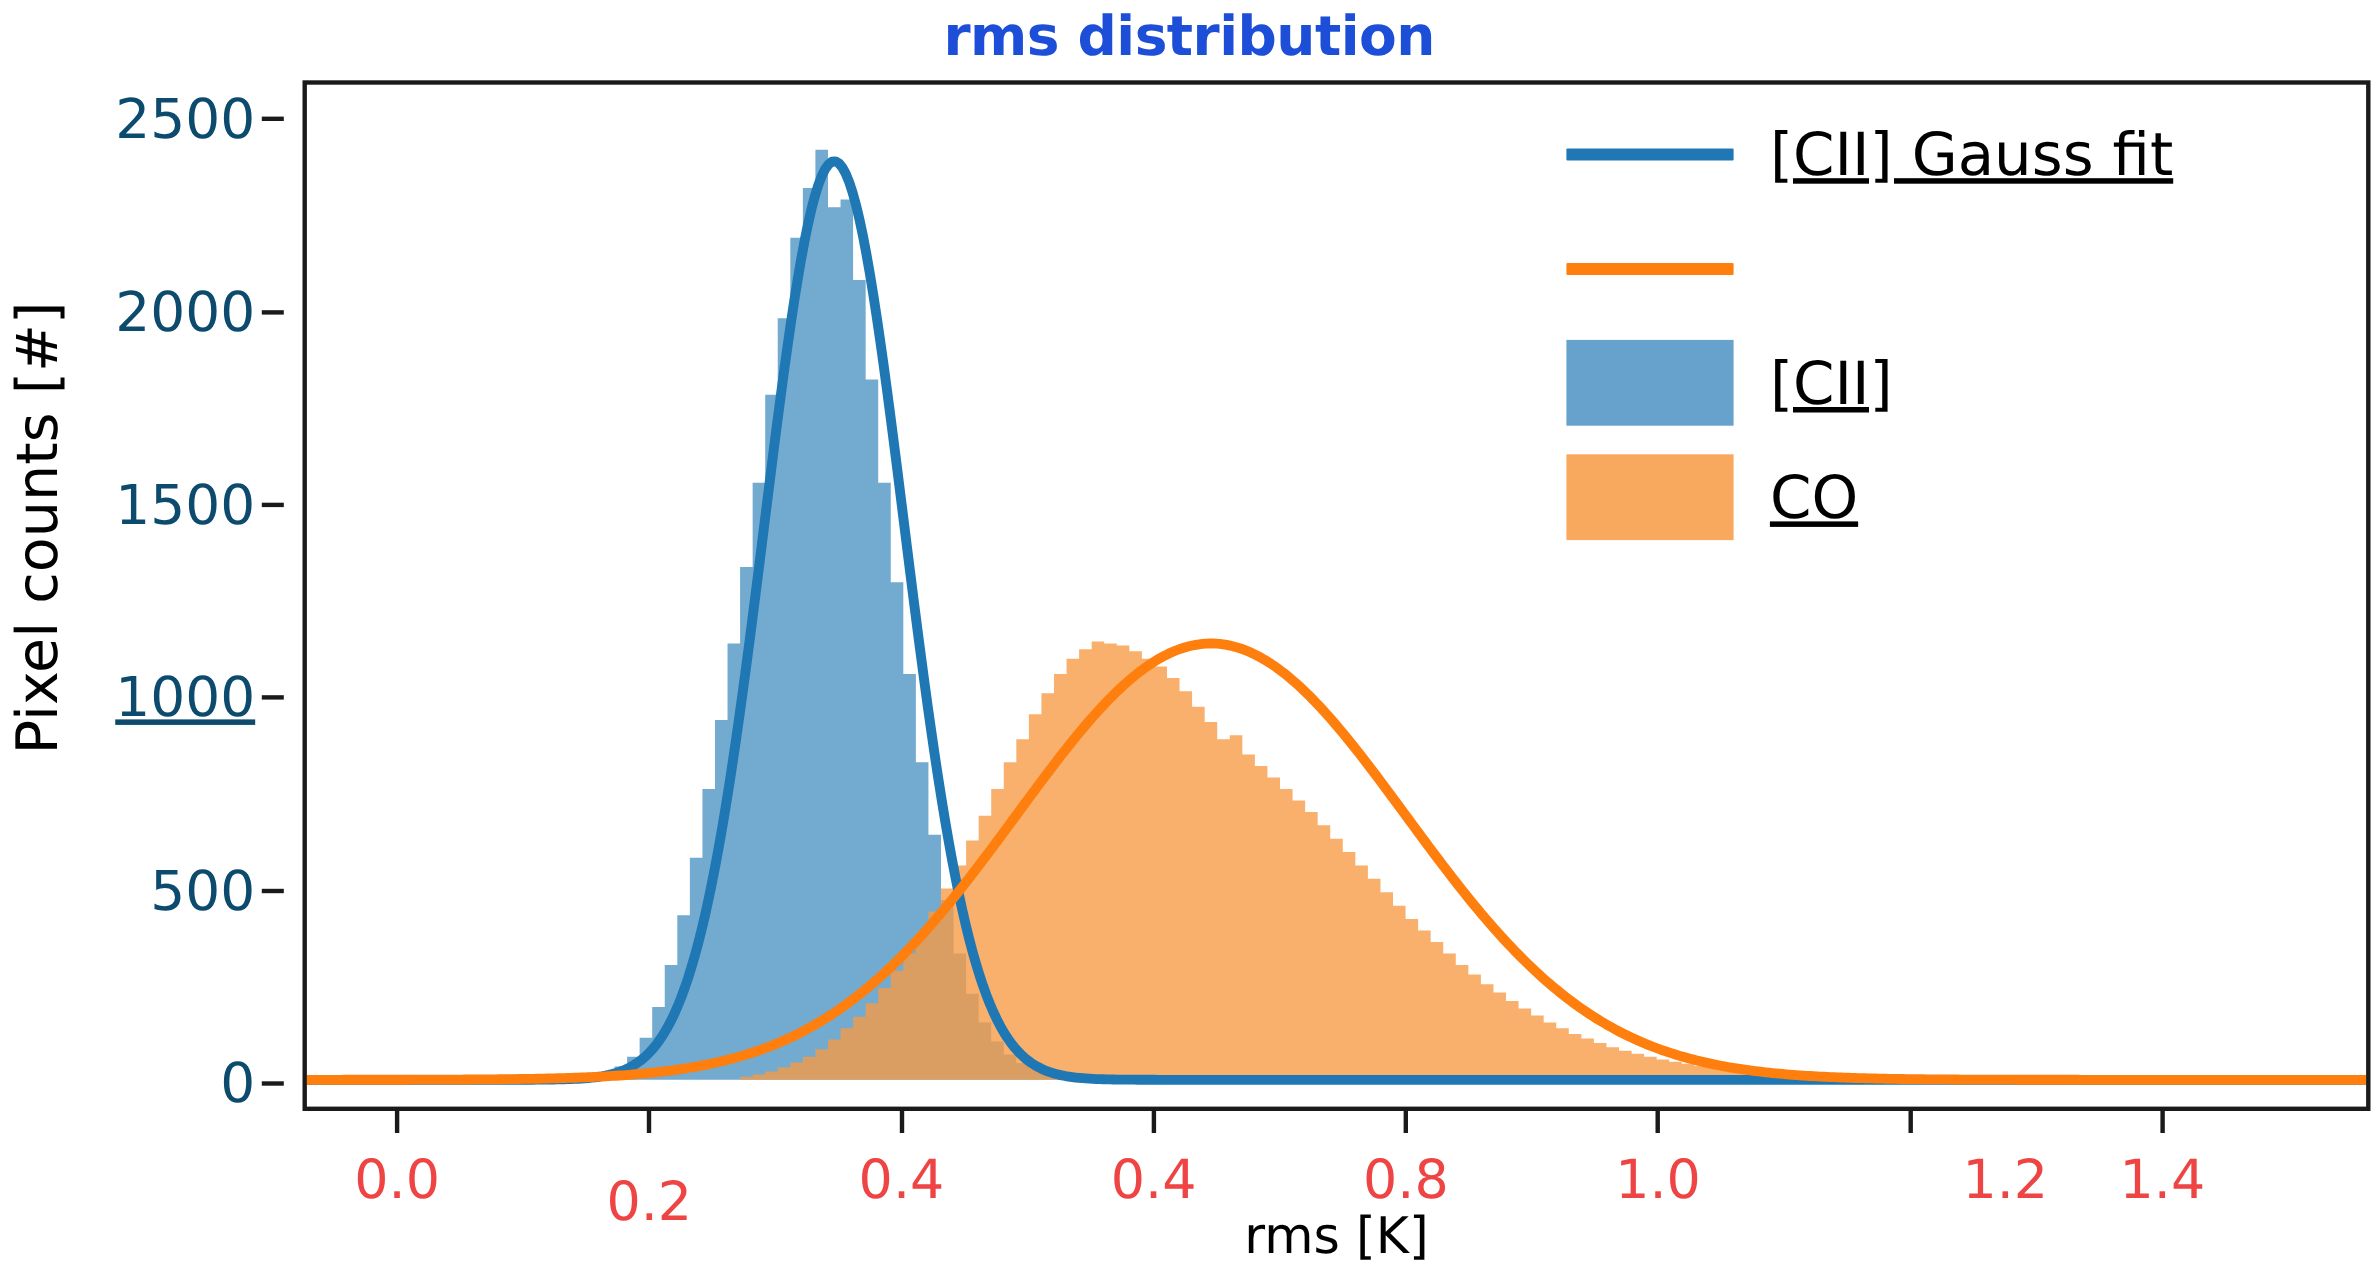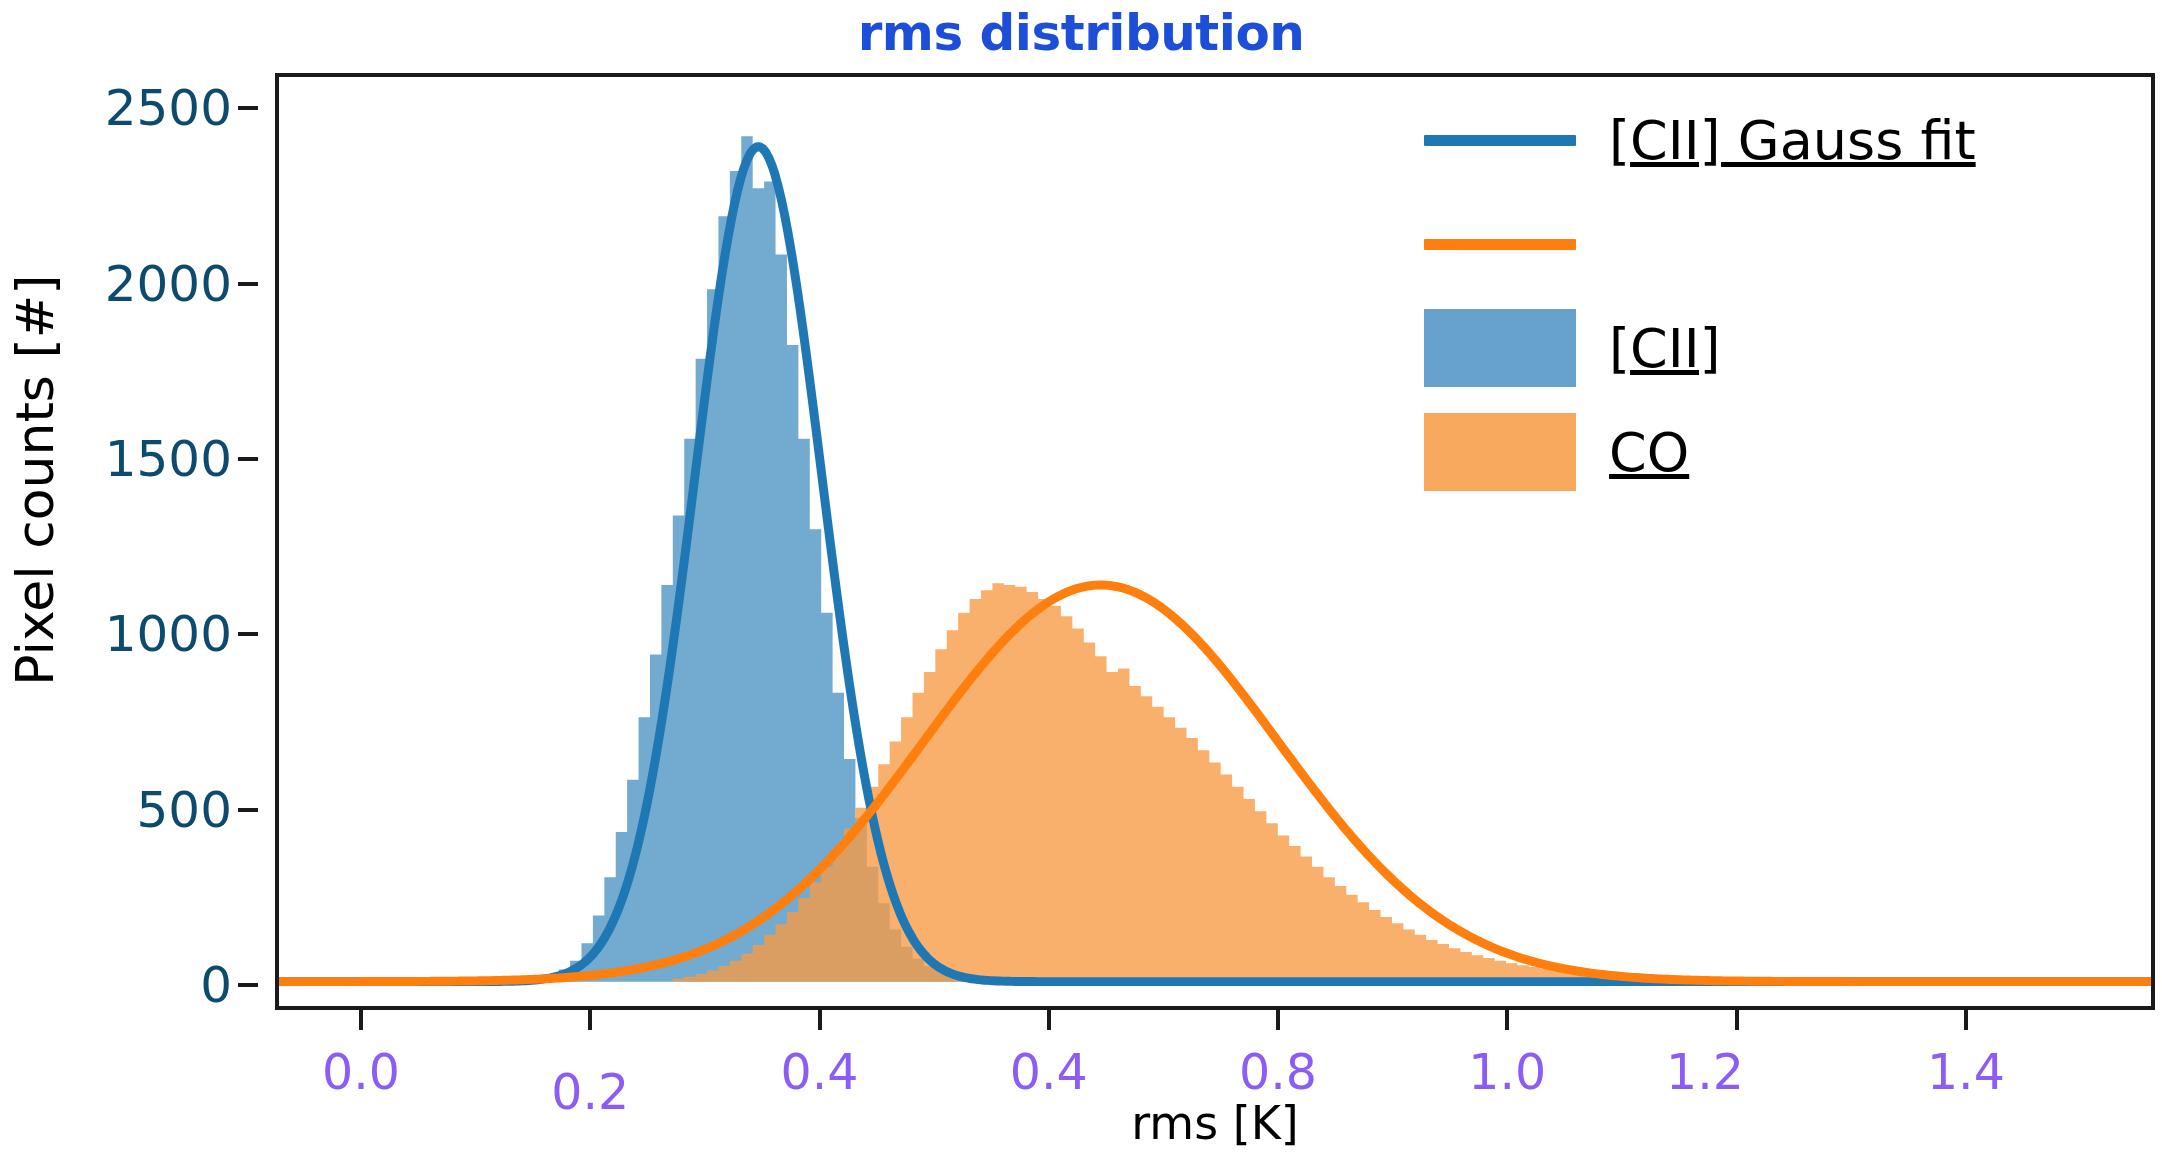--- a/index.html
+++ b/index.html
@@ -35,21 +35,21 @@
     position:absolute;left:-415px;top:450px;width:900px;
     text-align:center;font-size:52px;color:#000;
     transform:rotate(-90deg);transform-origin:center center;
     font-family:"DejaVu Sans",sans-serif;
   }
 
   
   #x-ticklabels{position:absolute;left:275px;top:1010px;width:1880px;height:90px;}
   .xtick{
     position:absolute;top:34px;transform:translateX(-50%);
-    font-size:49px;color:#8b5cf6;font-family:"DejaVu Sans",sans-serif;
+    font-size:49px;color:#ef4444;font-family:"DejaVu Sans",sans-serif;
     white-space:nowrap;
   }
   .xtick-mark{position:absolute;top:0;width:4px;height:20px;background:#1a1a1a;transform:translateX(-50%);}
 
   #x-axis-label{
     position:absolute;left:275px;top:1096px;width:1880px;text-align:center;
     font-size:46px;color:#000;font-family:"DejaVu Sans",sans-serif;
   }
 
   
@@ -71,21 +71,21 @@
 <div id="figure">
 
   <div id="chart-title">rms distribution</div>
 
   <div id="y-axis-label">Pixel counts [#]</div>
   <div id="y-ticklabels">
       <div class="ytick" style="top: 912.434px;">0</div>
       <div class="ytick-mark" style="top: 912.434px;"></div>
       <div class="ytick" style="top: 736.966px;">500</div>
       <div class="ytick-mark" style="top: 736.966px;"></div>
-      <div class="ytick" style="top: 561.498px;">1000</div>
+      <div class="ytick" style="top: 561.498px; text-decoration: underline;">1000</div>
       <div class="ytick-mark" style="top: 561.498px;"></div>
       <div class="ytick" style="top: 386.03px;">1500</div>
       <div class="ytick-mark" style="top: 386.03px;"></div>
       <div class="ytick" style="top: 210.562px;">2000</div>
       <div class="ytick-mark" style="top: 210.562px;"></div>
       <div class="ytick" style="top: 35.0936px;">2500</div>
       <div class="ytick-mark" style="top: 35.0936px;"></div>
     </div>
 
   <div id="plot-area">
@@ -107,21 +107,21 @@
       <div class="xtick" style="left: 315.244px; margin-top: 20px;">0.2</div>
       <div class="xtick-mark" style="left: 315.244px;"></div>
       <div class="xtick" style="left: 544.512px;">0.4</div>
       <div class="xtick-mark" style="left: 544.512px;"></div>
       <div class="xtick" style="left: 773.78px;">0.4</div>
       <div class="xtick-mark" style="left: 773.78px;"></div>
       <div class="xtick" style="left: 1003.05px;">0.8</div>
       <div class="xtick-mark" style="left: 1003.05px;"></div>
       <div class="xtick" style="left: 1232.32px;">1.0</div>
       <div class="xtick-mark" style="left: 1232.32px;"></div>
-      <div class="xtick" style="left: 1430px;">1.2</div>
+      <div class="xtick" style="left: 1548px;">1.2</div>
       <div class="xtick-mark" style="left: 1461.59px;"></div>
       <div class="xtick" style="left: 1690.85px;">1.4</div>
       <div class="xtick-mark" style="left: 1690.85px;"></div>
     </div>
   <div id="x-axis-label">rms [K]</div>
 
   <div id="legend">
       <div class="legend-row">
         <div class="legend-key">
           <div class="legend-line" style="background: rgb(31, 119, 180);"></div>

